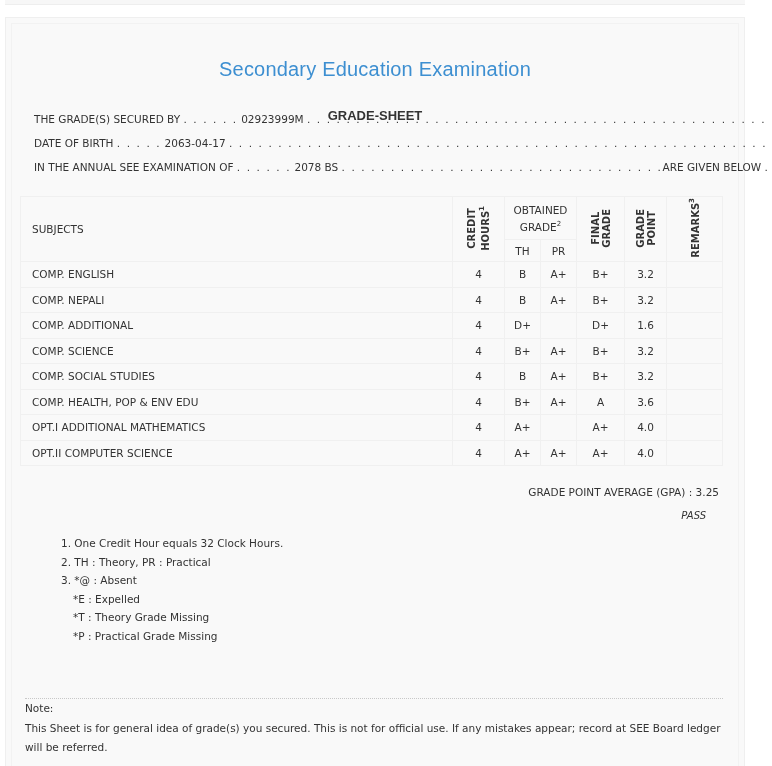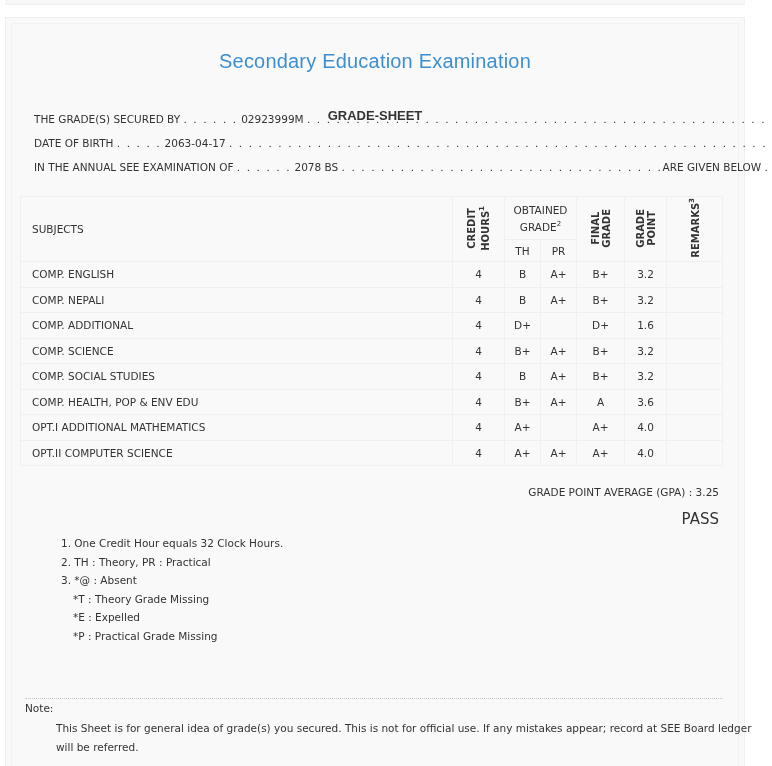--- a/index.html
+++ b/index.html
@@ -16,21 +16,21 @@
   }
   .panel {
     position: absolute; left: 5px; top: 17px; width: 740px; height: 760px;
     background: #f9f9f9; border: 1px solid #efefef; box-sizing: border-box;
   }
   .inner {
     position: absolute; left: 5px; top: 5px; right: 5px; bottom: 0;
     border: 1px solid #f2f2f2; border-bottom: none;
   }
   .title {
-    position: absolute; left: 0; right: 0; top: 26px; text-align: center;
+    position: absolute; left: 0; right: 0; top: 34px; text-align: center;
     font-family: "Liberation Sans", sans-serif; font-size: 20px; color: #3d8fd1;
     font-weight: normal; letter-spacing: 0.2px;
   }
   .subtitle {
     position: absolute; left: 0; right: 0; top: 84px; text-align: center;
     font-family: "Liberation Sans", sans-serif; font-size: 13px; font-weight: bold; color: #333;
   }
   .info { position: absolute; left: 22px; font-size: 10.5px; color: #333; white-space: nowrap; letter-spacing: 0; }
   .info .dots { letter-spacing: 1.6px; }
 
@@ -46,34 +46,34 @@
   .subj { text-align: left; padding-left: 11px !important; }
   .ctr { text-align: center; }
   .vert {
     writing-mode: vertical-rl; transform: rotate(180deg);
     font-weight: bold; font-size: 10px; line-height: 11px; display: inline-block;
     text-align: center;
   }
   sup { font-size: 7px; }
 
   .gpa { position: absolute; right: 19px; top: 462px; font-size: 10.5px; color: #333; }
-  .result { position: absolute; right: 19px; top: 486px; font-size: 15px; color: #333; }
+  .result { position: absolute; right: 32px; top: 486px; font-size: 10px; color: #333; font-style: italic; }
 
   .notes { position: absolute; left: 13px; top: 510px; font-size: 10.5px; color: #333; }
   .notes div { height: 18.5px; line-height: 18.5px; margin-left: 36px; }
   .notes .indent { padding-left: 12px; }
 
   .divider {
     position: absolute; left: 13px; right: 15px; top: 674px;
     border-top: 1px dotted #c8c8c8;
   }
   .note-label { position: absolute; left: 13px; top: 678px; font-size: 10.5px; color: #333; }
   .note-text {
     position: absolute; left: 13px; top: 695px; width: 708px;
-    font-size: 10.5px; line-height: 19px; color: #333; margin-left: 31px;
+    font-size: 10.5px; line-height: 19px; color: #333;
   }
 </style>
 </head>
 <body>
 
 <div class="top-strip"></div>
 
 <div class="panel">
   <div class="inner">
 
@@ -222,22 +222,22 @@
     <div class="gpa">
       <span>GRADE POINT AVERAGE (GPA) :</span>
       <span>3.25</span>
     </div>
     <div class="result">PASS</div>
 
     <div class="notes">
       <div>1. One Credit Hour equals 32 Clock Hours.</div>
       <div>2. TH : Theory, PR : Practical</div>
       <div>3. *@ : Absent</div>
+      <div class="indent">*E : Expelled</div>
       <div class="indent">*T : Theory Grade Missing</div>
-      <div class="indent">*E : Expelled</div>
       <div class="indent">*P : Practical Grade Missing</div>
     </div>
 
     <div class="divider"></div>
     <div class="note-label">Note:</div>
     <div class="note-text">This Sheet is for general idea of grade(s) you secured. This is not for official use. If any mistakes appear; record at SEE Board ledger will be referred.</div>
   </div>
 </div>
 
 </body></html>

